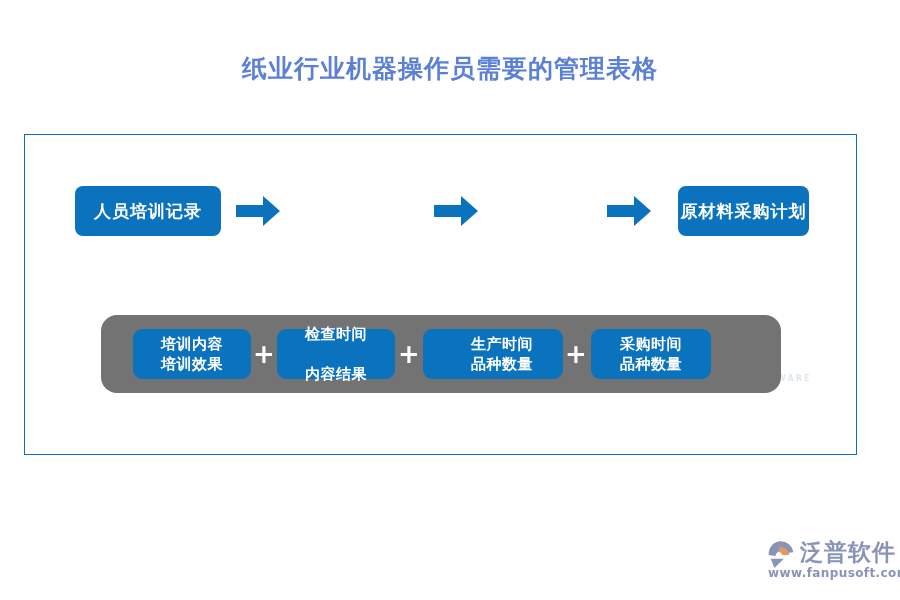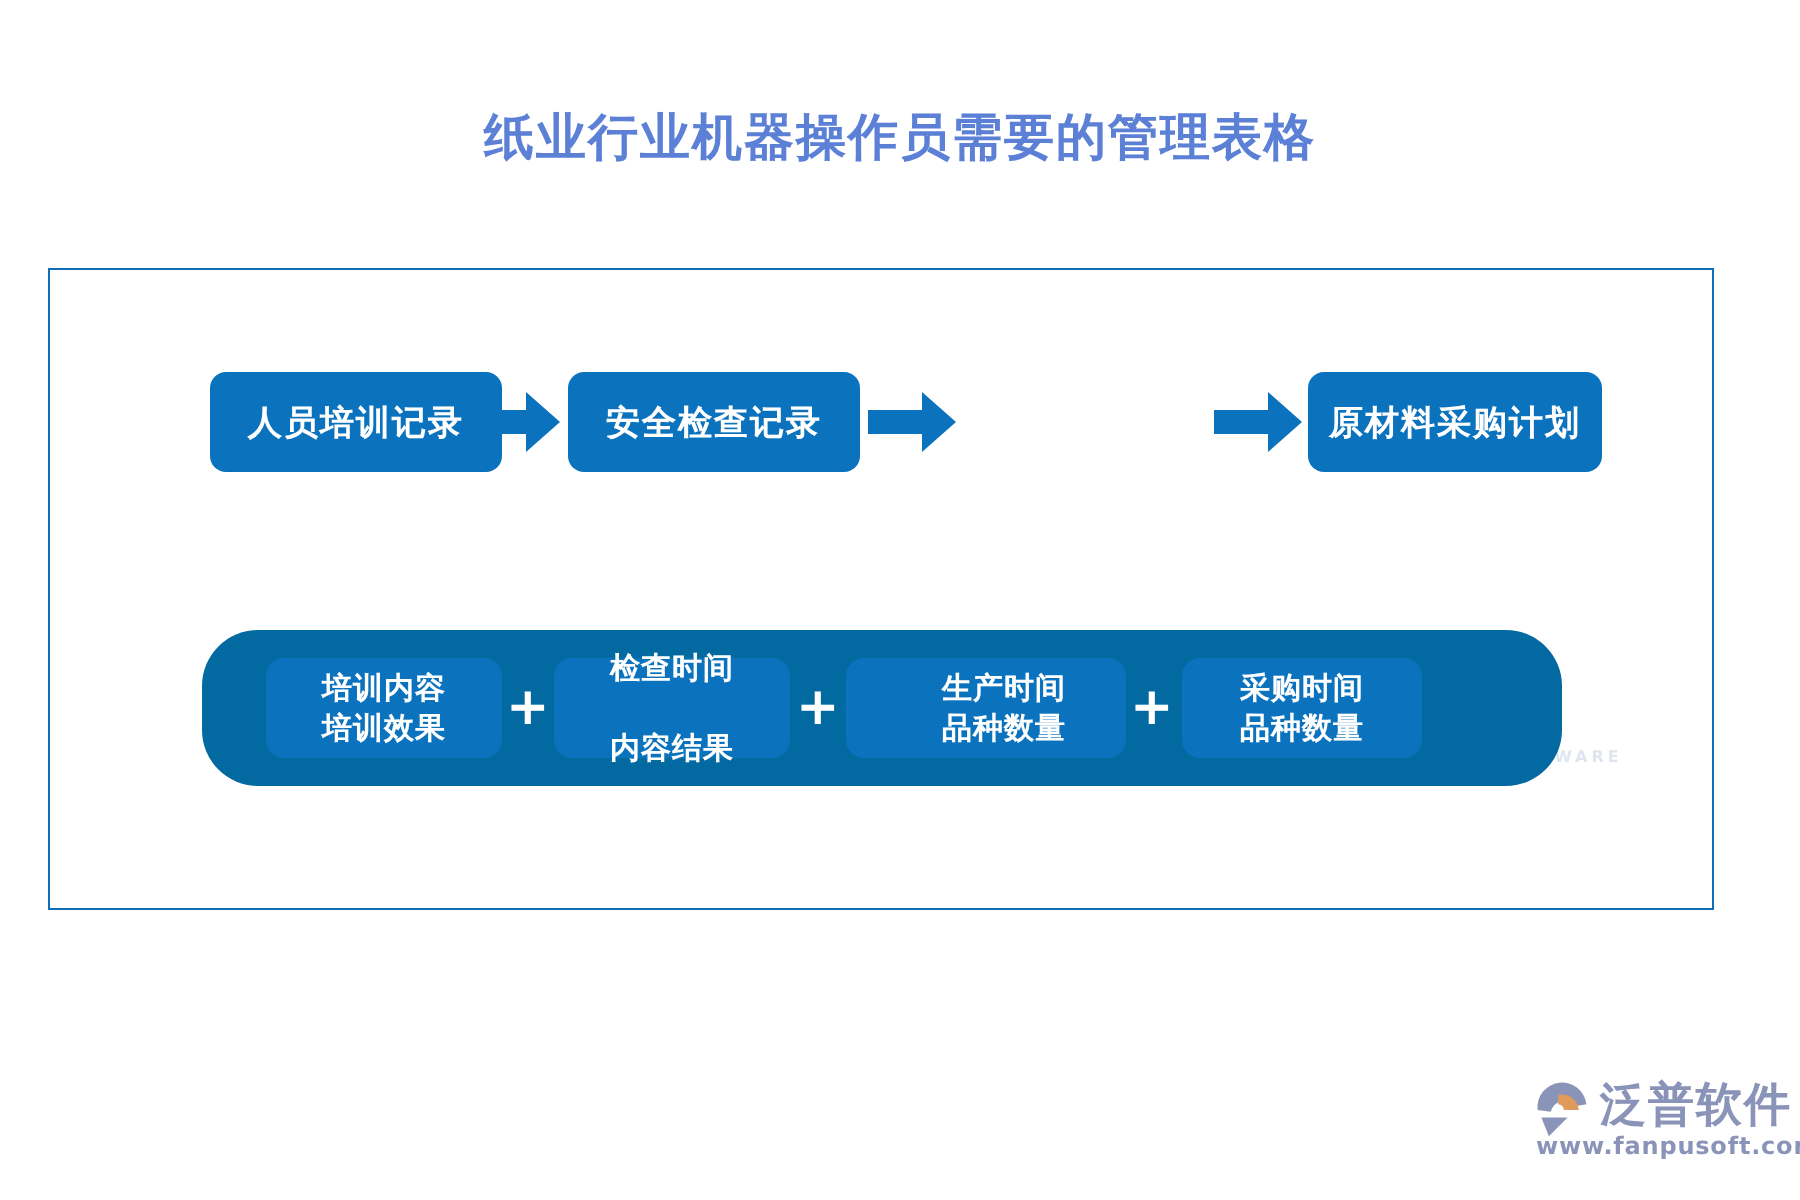--- a/index.html
+++ b/index.html
@@ -99,44 +99,44 @@
     display: flex;
     align-items: center;
     justify-content: center;
     box-sizing: border-box;
     white-space: nowrap;
   }
   .flow-box.tall {
     border-radius: 14px;
   }
 
-  .flow-box-1 { left: 80px;  top: 51px; width: 146px; height: 50px; }
+  .flow-box-1 { left: 50px;  top: 51px; width: 146px; height: 50px; }
   .flow-box-2 { left: 259px; top: 51px; width: 146px; height: 50px; }
   .flow-box-3 { left: 457px; top: 31px; width: 121px; height: 90px; }
-  .flow-box-4 { left: 629px; top: 51px; width: 147px; height: 50px; text-align: right; }
+  .flow-box-4 { left: 653px; top: 51px; width: 131px; height: 50px; text-align: right; }
 
   
   .arrow {
     position: absolute;
     height: 34px;
     width: 44px;
   }
   .arrow-1 { left: 211px; top: 59px; }
   .arrow-2 { left: 409px; top: 59px; }
   .arrow-3 { left: 582px; top: 59px; }
 
   
   .detail-panel {
     position: absolute;
     left: 76px;
     top: 180px;
     width: 680px;
     height: 78px;
-    background: #0369a1;
-    border-radius: 28px;
+    background: #737373;
+    border-radius: 16px;
     box-sizing: border-box;
   }
 
   .detail-item {
     position: absolute;
     background: #0b72bd;
     border-radius: 9px;
     color: #ffffff;
     font-size: 15px;
     font-weight: 700;
@@ -225,23 +225,20 @@
   <div class="flow-row">
 
     <div class="flow-box flow-box-1">
       <span>人员培训记录</span>
     </div>
 
     <svg class="arrow arrow-1" viewBox="0 0 44 34">
       <path d="M0 11 L27 11 L27 2 L44 17 L27 32 L27 23 L0 23 Z" fill="#0b72bd"></path>
     </svg>
 
-    <div class="flow-box flow-box-2">
-      <span>安全检查记录</span>
-    </div>
 
     <svg class="arrow arrow-2" viewBox="0 0 44 34">
       <path d="M0 11 L27 11 L27 2 L44 17 L27 32 L27 23 L0 23 Z" fill="#0b72bd"></path>
     </svg>
 
 
     <svg class="arrow arrow-3" viewBox="0 0 44 34">
       <path d="M0 11 L27 11 L27 2 L44 17 L27 32 L27 23 L0 23 Z" fill="#0b72bd"></path>
     </svg>
 

